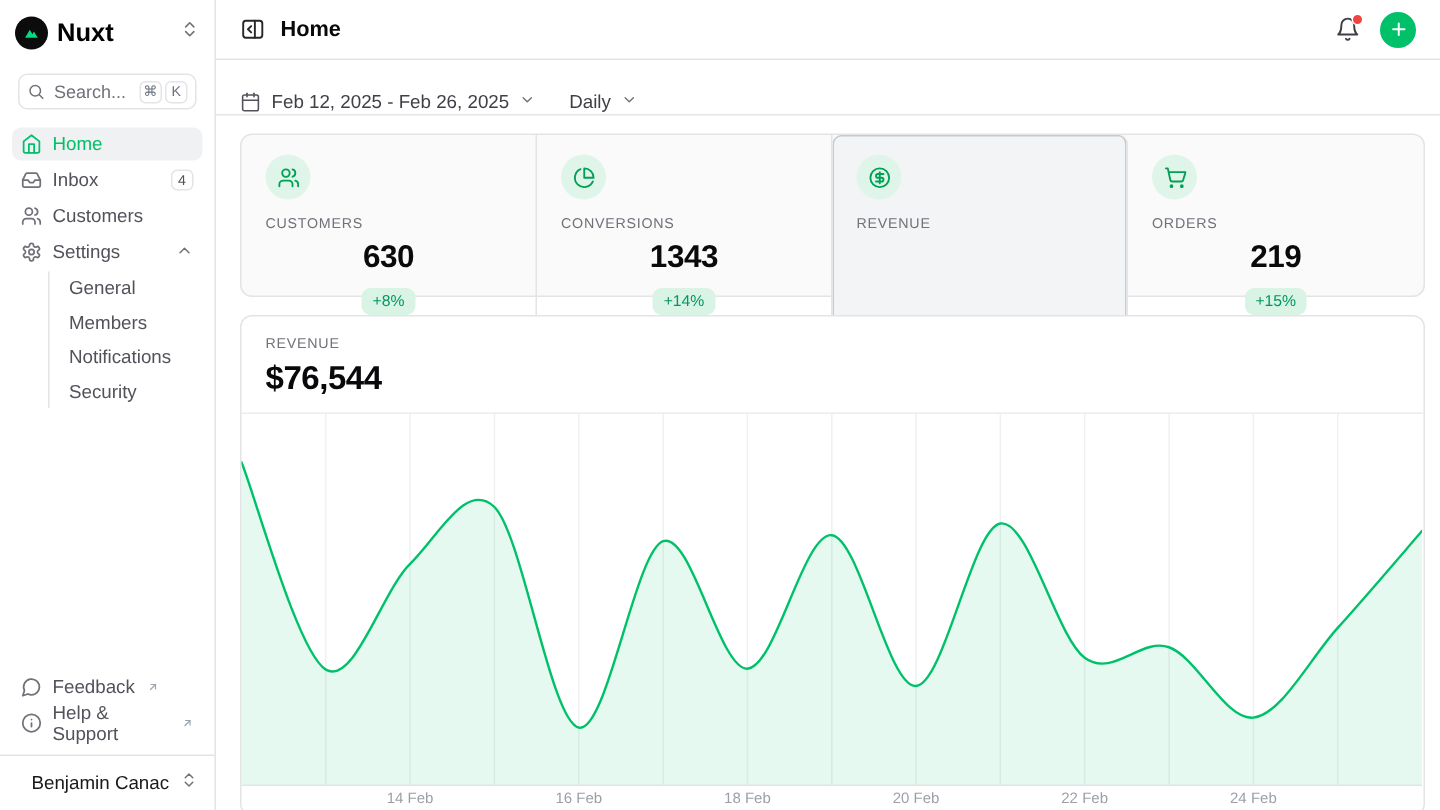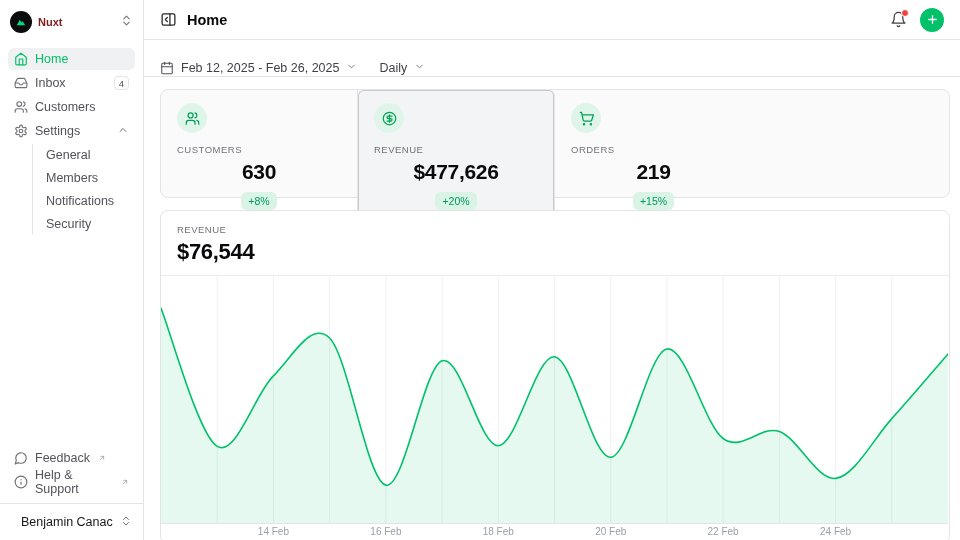--- a/index.html
+++ b/index.html
@@ -5,21 +5,21 @@
   * { margin:0; padding:0; box-sizing:border-box; }
   html,body { width:960px; height:540px; overflow:hidden; background:#fff;
     font-family:"Liberation Sans", sans-serif; color:#18181b; }
   .app { display:flex; width:960px; height:540px; }
 
   
   .sidebar { width:144px; min-width:144px; border-right:1px solid #e4e4e7;
     display:flex; flex-direction:column; padding:8px 0 6px; background:#fff; }
   .ws-row { display:flex; align-items:center; gap:6px; margin:0 10px; height:28px; cursor:pointer; }
   .ws-logo { width:22px; height:22px; border-radius:50%; background:#0c0c0d; display:grid; place-items:center; }
-  .ws-name { font-size:11px; font-weight:700; color:#7f1d1d; }
+  .ws-name { font-size:17px; font-weight:700; color:#000000; }
   .ws-row .chev { margin-left:auto; color:#71717a; }
   .search { margin:13px 12px 0; height:24px; border:1px solid #e4e4e7; border-radius:6px;
     display:flex; align-items:center; gap:6px; padding:0 5px; cursor:text; background:#fff; }
   .search .ph { font-size:12px; color:#71717a; }
   .kbds { margin-left:auto; display:flex; gap:2px; }
   .kbds kbd { min-width:15px; height:15px; border:1px solid #e4e4e7; border-radius:4px;
     font-family:"Liberation Sans", sans-serif; font-size:9.5px; color:#6b7280;
     display:grid; place-items:center; padding:0 2px; background:#fff; }
   nav { margin:12px 8px 0; }
   .nav-item { display:flex; align-items:center; gap:7px; height:22px; padding:0 6px;
@@ -101,20 +101,33 @@
       </span>
       <span class="ws-name">Nuxt</span>
       <span class="chev">
         <svg width="13" height="13" viewBox="0 0 24 24" fill="none" stroke="currentColor" stroke-width="2" stroke-linecap="round" stroke-linejoin="round">
             <path d="m7 15 5 5 5-5"></path>
             <path d="m7 9 5-5 5 5"></path>
           </svg>
       </span>
     </div>
 
+    <div class="search">
+      <span style="color:#71717a;display:grid;place-items:center;">
+        <svg width="12" height="12" viewBox="0 0 24 24" fill="none" stroke="currentColor" stroke-width="2" stroke-linecap="round">
+            <circle cx="11" cy="11" r="7"></circle>
+            <path d="m21 21-4.3-4.3"></path>
+          </svg>
+      </span>
+      <span class="ph">Search...</span>
+      <span class="kbds">
+        <kbd>⌘</kbd>
+        <kbd>K</kbd>
+      </span>
+    </div>
 
     <nav>
       <div class="nav-item active">
         <span class="ico">
           <svg width="14" height="14" viewBox="0 0 24 24" fill="none" stroke="currentColor" stroke-width="2" stroke-linecap="round" stroke-linejoin="round">
               <path d="m3 9 9-7 9 7v11a2 2 0 0 1-2 2H5a2 2 0 0 1-2-2z"></path>
               <path d="M9 22V12h6v10"></path>
             </svg>
         </span>
         <span>Home</span>
@@ -285,33 +298,42 @@
                 <path d="M22 21v-2a4 4 0 0 0-3-3.87"></path>
                 <path d="M16 3.13a4 4 0 0 1 0 7.75"></path>
               </svg>
           </div>
           <div class="stat-label">CUSTOMERS</div>
           <div class="stat-value-row">
             <span class="stat-value">630</span>
             <span class="delta-badge">+8%</span>
           </div>
         </div>
+        <div class="stat-cell">
+          <div class="chip">
+            <svg width="15" height="15" viewBox="0 0 24 24" fill="none" stroke="currentColor" stroke-width="2" stroke-linecap="round" stroke-linejoin="round">
+                <path d="M21.21 15.89A10 10 0 1 1 8 2.83"></path>
+                <path d="M22 12A10 10 0 0 0 12 2v10z"></path>
+              </svg>
+          </div>
+          <div class="stat-label">CONVERSIONS</div>
+          <div class="stat-value-row">
+            <span class="stat-value">1343</span>
+            <span class="delta-badge">+14%</span>
+          </div>
+        </div>
         <div class="stat-cell selected">
           <div class="chip">
             <svg width="15" height="15" viewBox="0 0 24 24" fill="none" stroke="currentColor" stroke-width="2" stroke-linecap="round" stroke-linejoin="round">
                 <circle cx="12" cy="12" r="10"></circle>
                 <path d="M16 8h-6a2 2 0 1 0 0 4h4a2 2 0 1 1 0 4H8"></path>
                 <path d="M12 18V6"></path>
               </svg>
           </div>
           <div class="stat-label">REVENUE</div>
-          <div class="stat-value-row">
-            <span class="stat-value">$477,626</span>
-            <span class="delta-badge">+20%</span>
-          </div>
         </div>
         <div class="stat-cell">
           <div class="chip">
             <svg width="15" height="15" viewBox="0 0 24 24" fill="none" stroke="currentColor" stroke-width="2" stroke-linecap="round" stroke-linejoin="round">
                 <circle cx="8" cy="21" r="1"></circle>
                 <circle cx="19" cy="21" r="1"></circle>
                 <path d="M2.05 2.05h2l2.66 12.42a2 2 0 0 0 2 1.58h9.78a2 2 0 0 0 1.95-1.57L23 6H6"></path>
               </svg>
           </div>
           <div class="stat-label">ORDERS</div>

